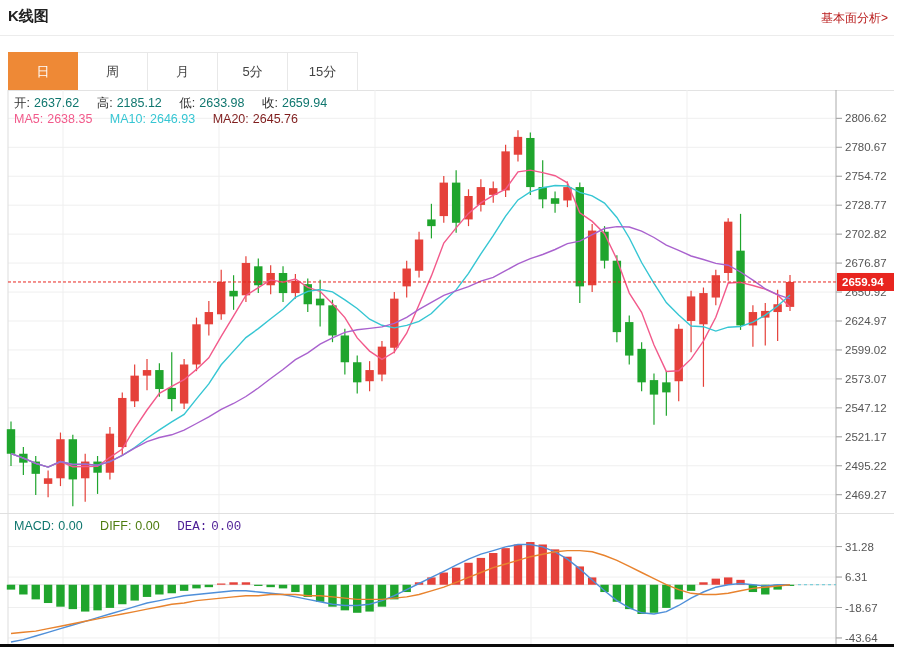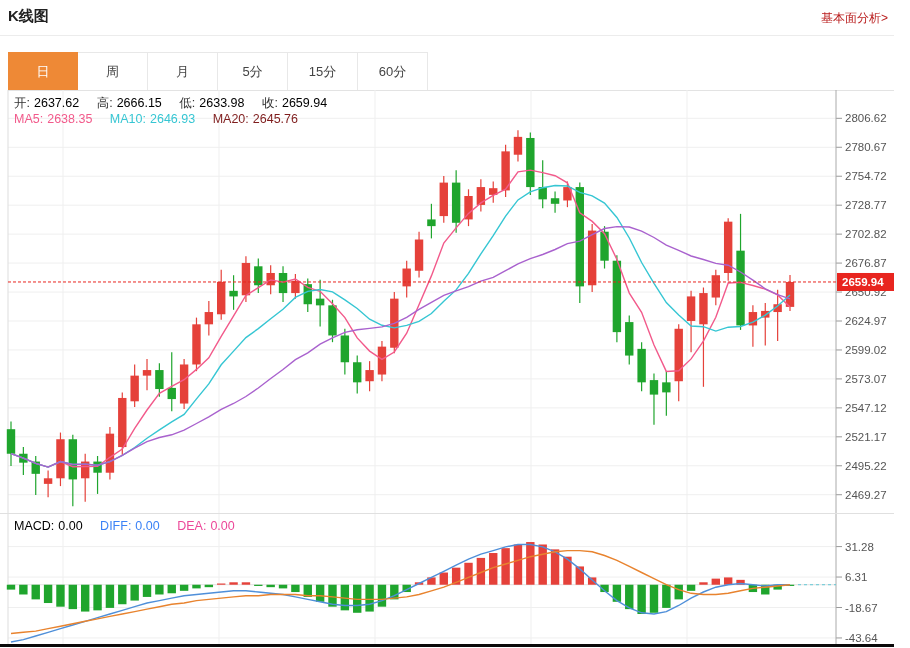--- a/index.html
+++ b/index.html
@@ -11,26 +11,26 @@
   .tabbar{position:absolute;left:8px;right:0;top:52px;height:38px;
           border-bottom:1px solid #e3e3e3;background:#fff;display:flex;}
   .tab{width:70px;height:38px;line-height:38px;text-align:center;font-size:13px;color:#444;
        border-top:1px solid #e8e8e8;border-right:1px solid #e8e8e8;cursor:pointer;box-sizing:border-box;background:#fff;}
   .tab:first-child{border-left:1px solid #e8e8e8;}
   .tab.active{background:#ee8936;color:#fff;border-color:#ee8936;}
   .overlay{position:absolute;font-size:12.5px;white-space:nowrap;z-index:5;pointer-events:none;}
   .overlay span{margin-right:4px;}
   .overlay .gap{margin-right:14px;}
   .lbl{color:#333;}
-  .v-red{color:#000000;text-align:center;}
+  .v-red{color:#0f766e;text-align:center;}
   .v-ma5{color:#f25a8b;}
   .v-ma10{color:#36c6d3;text-align:center;}
   .v-ma20{color:#7f1d1d;}
-  .v-diff{color:#3b82f6;}
-  .v-dea{color:#ec4899;}
+  .v-diff{color:#4d7c0f;}
+  .v-dea{color:#4c1d95;font-family:Liberation Mono, monospace;}
   svg{position:absolute;left:0;}
   #main-chart{top:90px;}
   #macd-chart{top:514px;}
   .panel-divider{position:absolute;left:0;right:0;top:513px;height:1px;background:#e0e0e0;}
   .bottombar{position:absolute;left:0;right:0;top:644px;height:3px;background:#0a0a0a;}
 </style>
 </head>
 <body>
 
 <div class="page">
@@ -38,26 +38,25 @@
   <div class="title">K线图</div>
   <div class="toplink">基本面分析&gt;</div>
   <div class="hrule"></div>
 
   <div class="tabbar">
       <div class="tab active">日</div>
       <div class="tab">周</div>
       <div class="tab">月</div>
       <div class="tab">5分</div>
       <div class="tab">15分</div>
-      <div class="tab">60分</div>
     </div>
 
   <div class="overlay" style="left:14px;top:95px;">
     <span class="lbl">开:</span><span class="v-red gap">2637.62</span>
-    <span class="lbl">高:</span><span class="v-red gap">2666.15</span>
+    <span class="lbl">高:</span><span class="v-red gap">2185.12</span>
     <span class="lbl">低:</span><span class="v-red gap">2633.98</span>
     <span class="lbl">收:</span><span class="v-red">2659.94</span>
   </div>
 
   <div class="overlay" style="left:14px;top:112px;">
     <span class="v-ma5">MA5:</span><span class="v-ma5 gap">2638.35</span>
     <span class="v-ma10">MA10:</span><span class="v-ma10 gap">2646.93</span>
     <span class="v-ma20">MA20:</span><span class="v-ma20">2645.76</span>
   </div>
 

